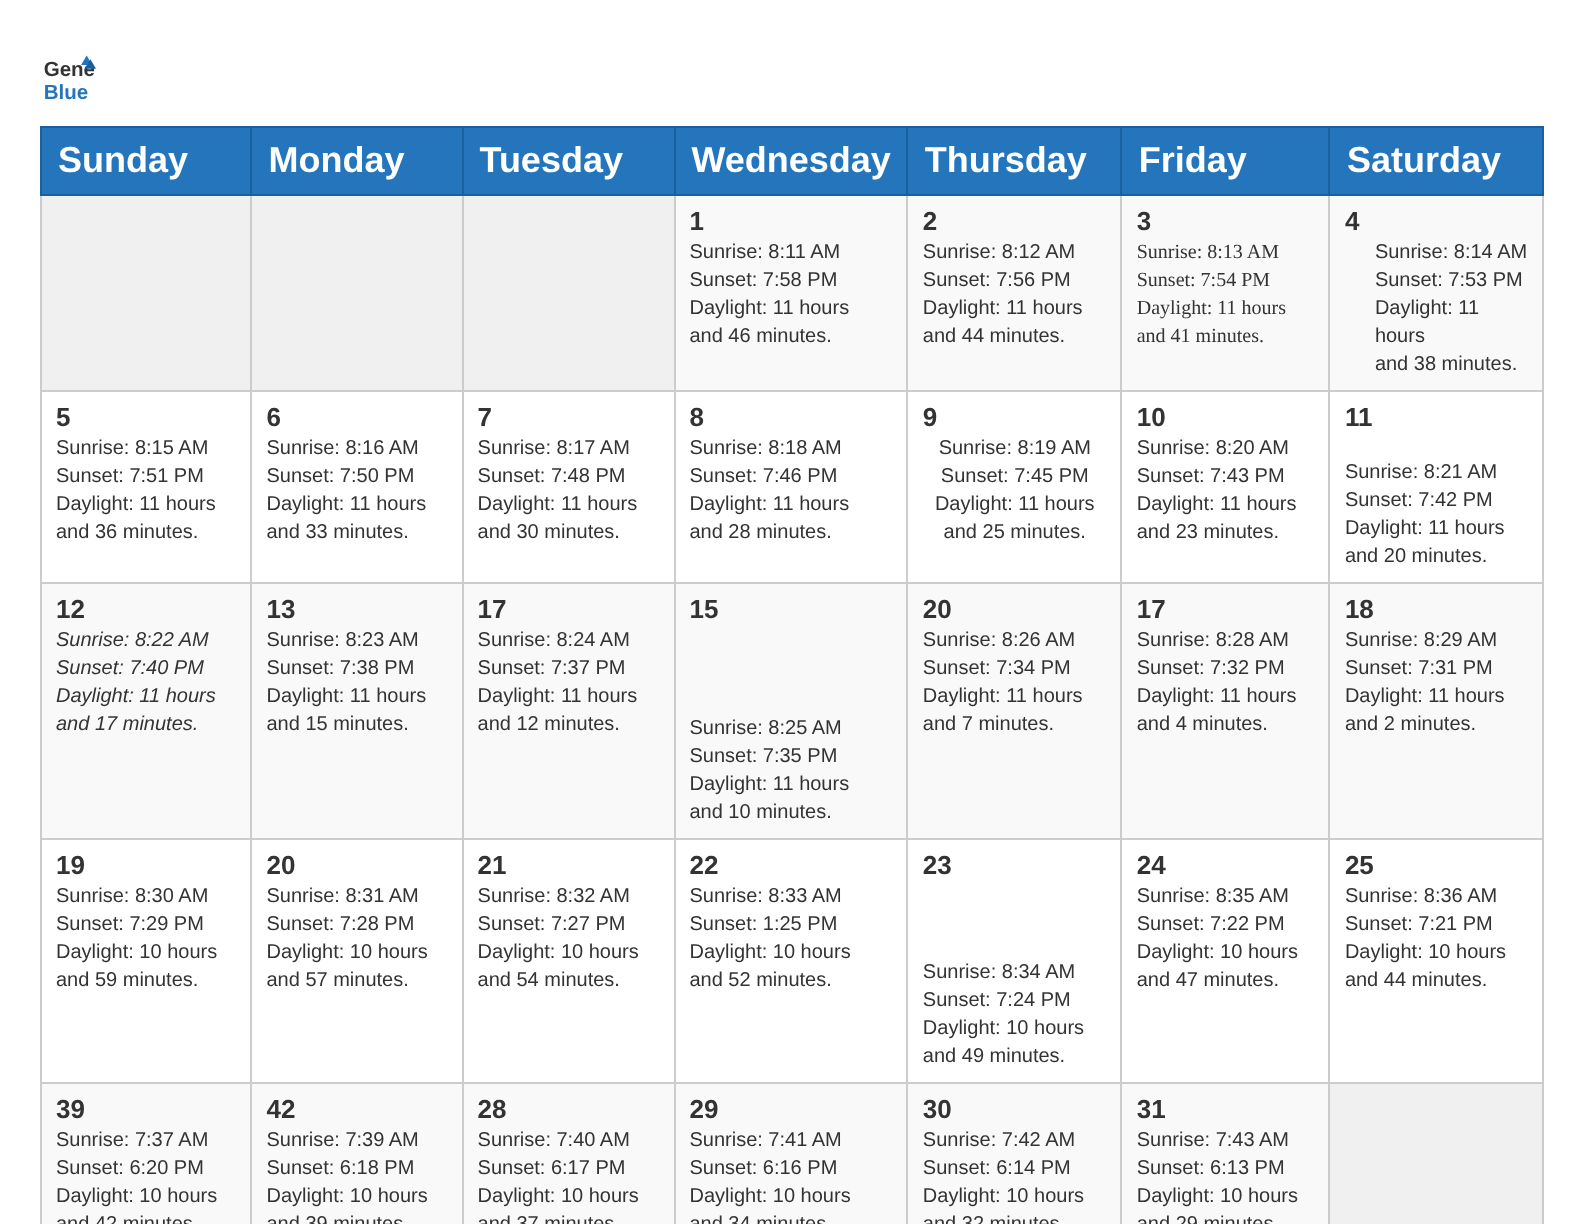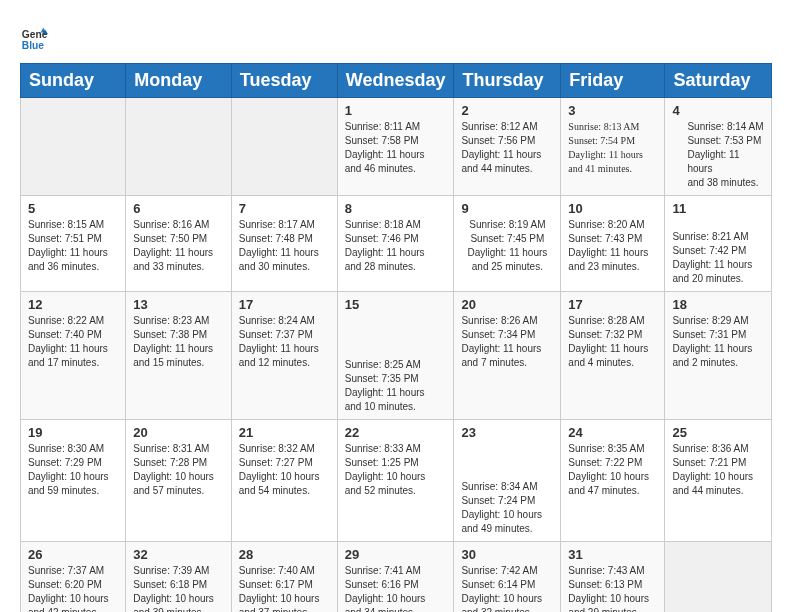--- a/index.html
+++ b/index.html
@@ -209,21 +209,21 @@
           <span class="day-number">11</span>
           <div class="day-info" style="white-space: pre-line; margin-top: 14px;">Sunrise: 8:21 AM
 Sunset: 7:42 PM
 Daylight: 11 hours
 and 20 minutes.</div>
         </td>
       </tr>
       <tr>
         <td>
           <span class="day-number">12</span>
-          <div class="day-info" style="white-space: pre-line;">Sunrise: 8:22 AM
+          <div class="day-info" style="white-space: pre-line; font-style: italic;">Sunrise: 8:22 AM
 Sunset: 7:40 PM
 Daylight: 11 hours
 and 17 minutes.</div>
         </td>
         <td>
           <span class="day-number">13</span>
           <div class="day-info" style="white-space: pre-line;">Sunrise: 8:23 AM
 Sunset: 7:38 PM
 Daylight: 11 hours
 and 15 minutes.</div>
@@ -310,28 +310,28 @@
         <td>
           <span class="day-number">25</span>
           <div class="day-info" style="white-space: pre-line;">Sunrise: 8:36 AM
 Sunset: 7:21 PM
 Daylight: 10 hours
 and 44 minutes.</div>
         </td>
       </tr>
       <tr>
         <td>
-          <span class="day-number">26</span>
+          <span class="day-number">39</span>
           <div class="day-info" style="white-space: pre-line;">Sunrise: 7:37 AM
 Sunset: 6:20 PM
 Daylight: 10 hours
 and 42 minutes.</div>
         </td>
         <td>
-          <span class="day-number">32</span>
+          <span class="day-number">42</span>
           <div class="day-info" style="white-space: pre-line;">Sunrise: 7:39 AM
 Sunset: 6:18 PM
 Daylight: 10 hours
 and 39 minutes.</div>
         </td>
         <td>
           <span class="day-number">28</span>
           <div class="day-info" style="white-space: pre-line;">Sunrise: 7:40 AM
 Sunset: 6:17 PM
 Daylight: 10 hours

